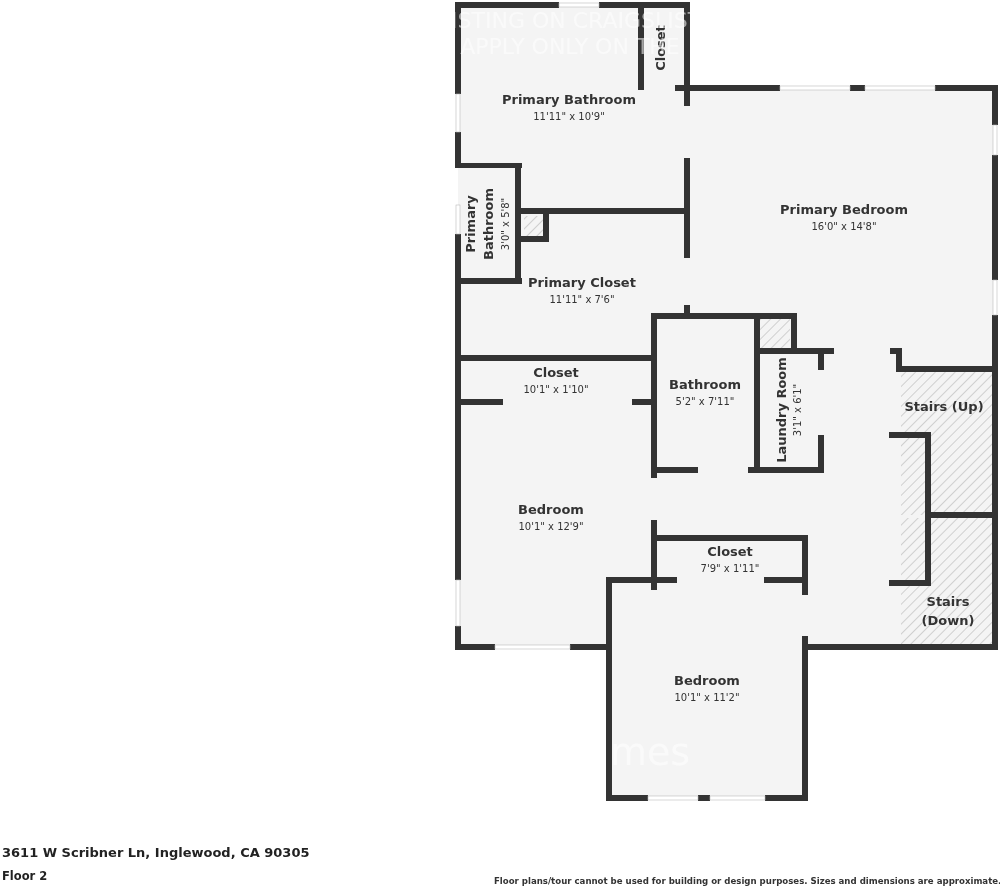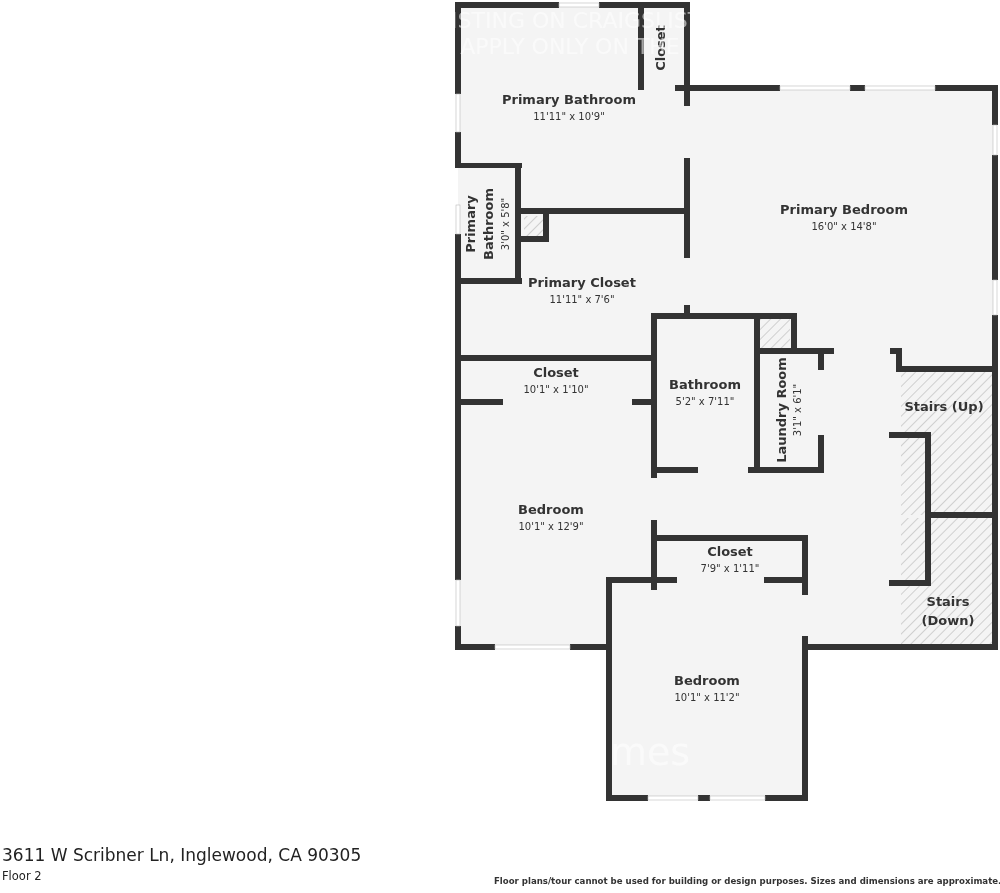--- a/index.html
+++ b/index.html
@@ -5,22 +5,22 @@
   html, body { margin: 0; padding: 0; background: #ffffff; }
   body { width: 1000px; height: 893px; position: relative; overflow: hidden;
          font-family: "DejaVu Sans", "Liberation Sans", sans-serif; }
   #plan { position: absolute; left: 0; top: 0; }
   .room-name { font-family: "DejaVu Sans", sans-serif; font-size: 13px; fill: #333; font-weight: 600; }
   .room-dim  { font-family: "DejaVu Sans", sans-serif; font-size: 10px; fill: #333; }
   .wall { fill: #333; }
   .floor { fill: #f4f4f4; }
   .win { fill: #ffffff; stroke: #bbb; stroke-width: 0.6; }
   .watermark { font-family: "DejaVu Sans", sans-serif; fill: #ffffff; opacity: 0.55; }
-  .footer-addr { position: absolute; left: 2px; top: 845px; font-size: 17px; color: #222; font-weight: 400; }
-  .footer-floor { position: absolute; left: 2px; top: 869px; font-size: 11.5px; color: #222; font-weight: 400; }
+  .footer-addr { position: absolute; left: 2px; top: 845px; font-size: 13px; color: #222; font-weight: 700; }
+  .footer-floor { position: absolute; left: 2px; top: 869px; font-size: 11.5px; color: #222; font-weight: 700; }
   .footer-disc { position: absolute; left: 494px; top: 876px; font-size: 8.6px; color: #333; font-weight: 600; white-space: nowrap; }
 </style>
 </head>
 <body>
 
 <svg id="plan" width="1000" height="893" viewBox="0 0 1000 893" xmlns="http://www.w3.org/2000/svg">
   <defs>
     <pattern id="hatch" patternUnits="userSpaceOnUse" width="7" height="7" patternTransform="rotate(45)">
       <rect width="7" height="7" fill="#f4f4f4"></rect>
       <line x1="0" y1="0" x2="0" y2="7" stroke="#aaa" stroke-width="1"></line>

